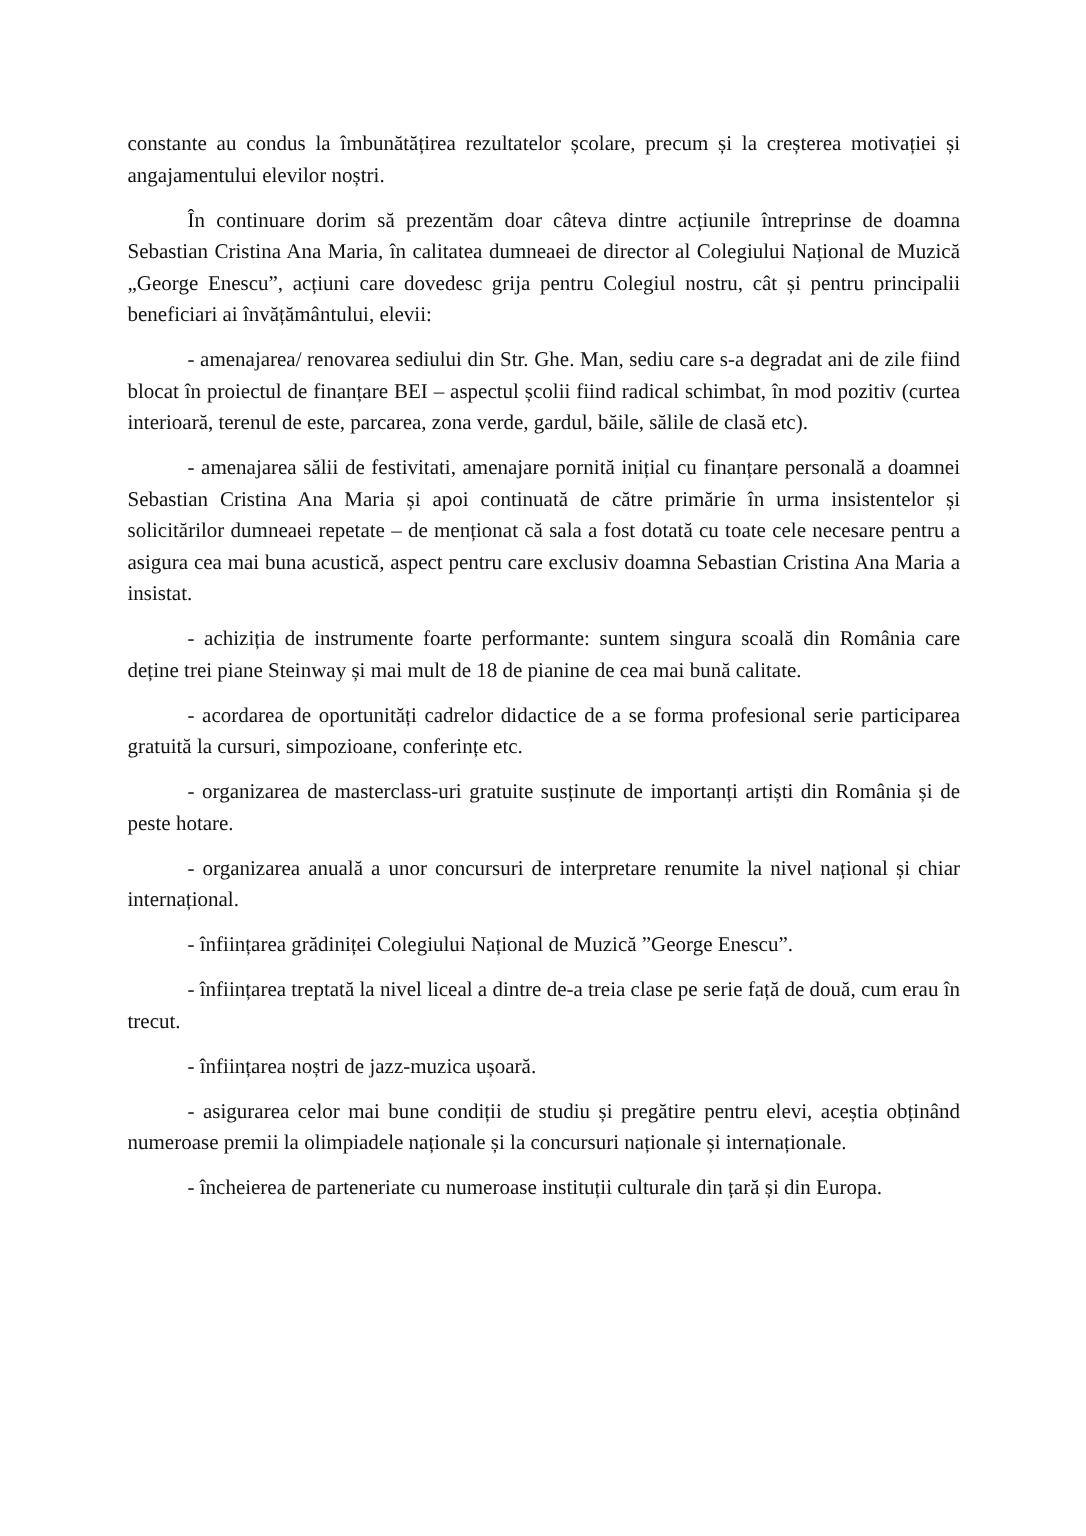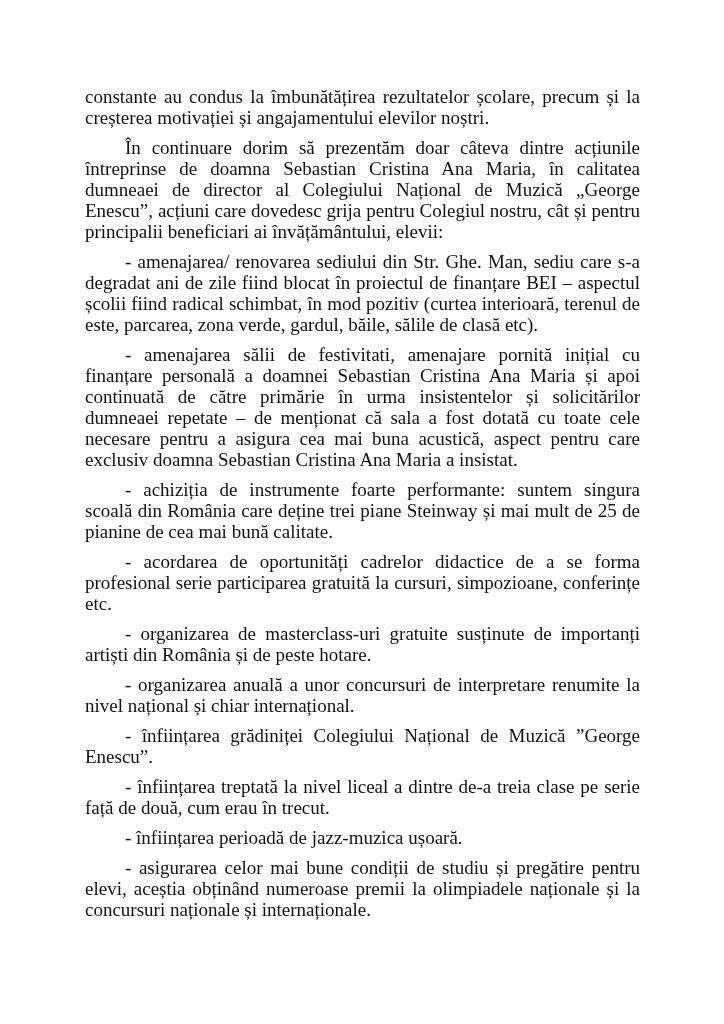--- a/index.html
+++ b/index.html
@@ -7,42 +7,43 @@
     padding: 0;
     background: #ffffff;
   }
   .page {
     width: 724px;
     height: 1024px;
     box-sizing: border-box;
     background: #ffffff;
     padding: 86px 84px 40px 85px;
     font-family: "Liberation Serif", "DejaVu Serif", serif;
-    font-size: 19px;
+    font-size: 14px;
     line-height: 21px;
     color: #111111;
     overflow: hidden;
   }
   .page p {
     margin: 0 0 9px 0;
     text-align: justify;
   }
   .page p.first-indent {
     text-indent: 40px;
   }
 </style>
 </head>
 <body>
 
 <div class="page">
   <p>constante au condus la îmbunătățirea rezultatelor școlare, precum și la creșterea motivației și angajamentului elevilor noștri.</p>
   <p class="first-indent">În continuare dorim să prezentăm doar câteva dintre acțiunile întreprinse de doamna Sebastian Cristina Ana Maria, în calitatea dumneaei de director al Colegiului Național de Muzică „George Enescu”, acțiuni care dovedesc grija pentru Colegiul nostru, cât și pentru principalii beneficiari ai învățământului, elevii:</p>
   <p class="first-indent">- amenajarea/ renovarea sediului din Str. Ghe. Man, sediu care s-a degradat ani de zile fiind blocat în proiectul de finanțare BEI – aspectul școlii fiind radical schimbat, în mod pozitiv (curtea interioară, terenul de este, parcarea, zona verde, gardul, băile, sălile de clasă etc).</p>
   <p class="first-indent">- amenajarea sălii de festivitati, amenajare pornită inițial cu finanțare personală a doamnei Sebastian Cristina Ana Maria și apoi continuată de către primărie în urma insistentelor și solicitărilor dumneaei repetate – de menționat că sala a fost dotată cu toate cele necesare pentru a asigura cea mai buna acustică, aspect pentru care exclusiv doamna Sebastian Cristina Ana Maria a insistat.</p>
-  <p class="first-indent">- achiziția de instrumente foarte performante: suntem singura scoală din România care deține trei piane Steinway și mai mult de 25 de pianine de cea mai bună calitate.</p>
+  <p class="first-indent">- achiziția de instrumente foarte performante: suntem singura scoală din România care deține trei piane Steinway și mai mult de 18 de pianine de cea mai bună calitate.</p>
   <p class="first-indent">- acordarea de oportunități cadrelor didactice de a se forma profesional serie participarea gratuită la cursuri, simpozioane, conferințe etc.</p>
   <p class="first-indent">- organizarea de masterclass-uri gratuite susținute de importanți artiști din România și de peste hotare.</p>
   <p class="first-indent">- organizarea anuală a unor concursuri de interpretare renumite la nivel național și chiar internațional.</p>
   <p class="first-indent">- înființarea grădiniței Colegiului Național de Muzică ”George Enescu”.</p>
   <p class="first-indent">- înființarea treptată la nivel liceal a dintre de-a treia clase pe serie față de două, cum erau în trecut.</p>
-  <p class="first-indent">- înființarea perioadă de jazz-muzica ușoară.</p>
+  <p class="first-indent">- înființarea noștri de jazz-muzica ușoară.</p>
   <p class="first-indent">- asigurarea celor mai bune condiții de studiu și pregătire pentru elevi, aceștia obținând numeroase premii la olimpiadele naționale și la concursuri naționale și internaționale.</p>
+  <p class="first-indent">- încheierea de parteneriate cu numeroase instituții culturale din țară și din Europa.</p>
 </div>
 
 </body></html>

